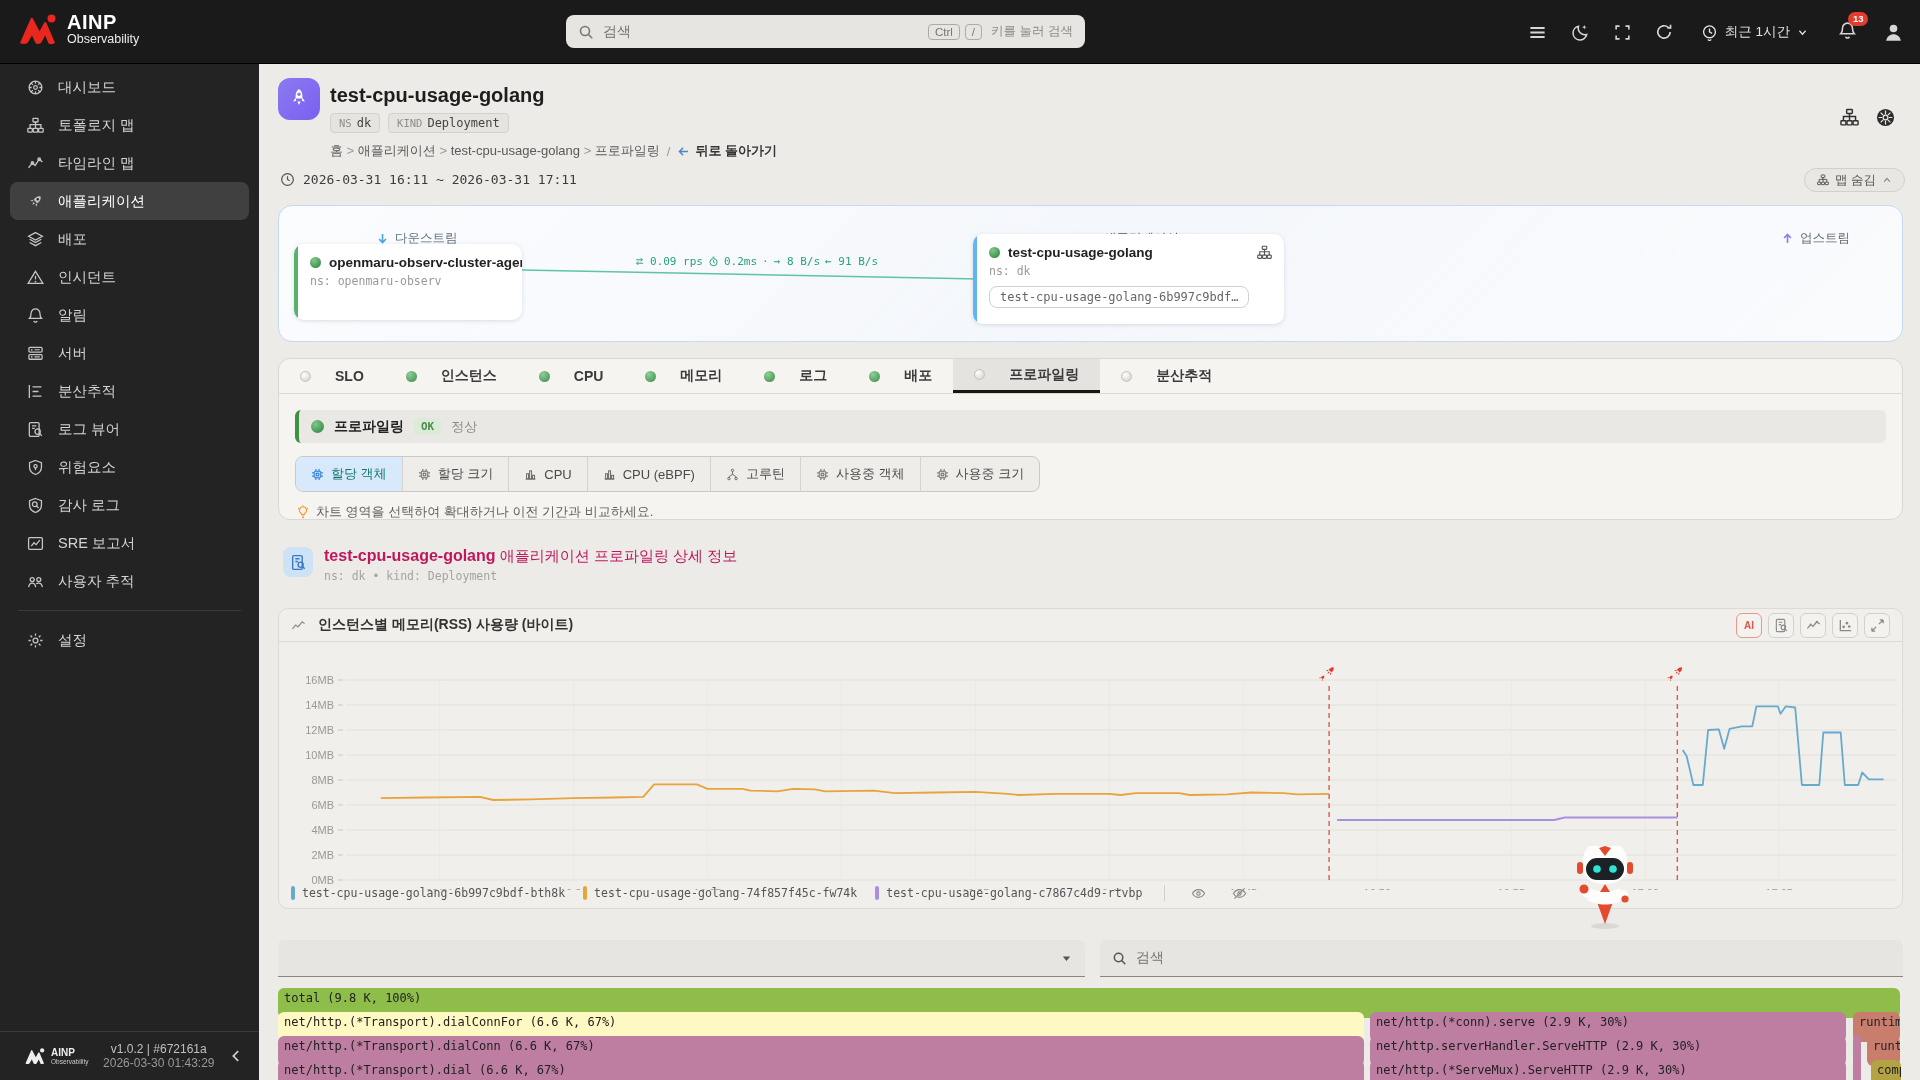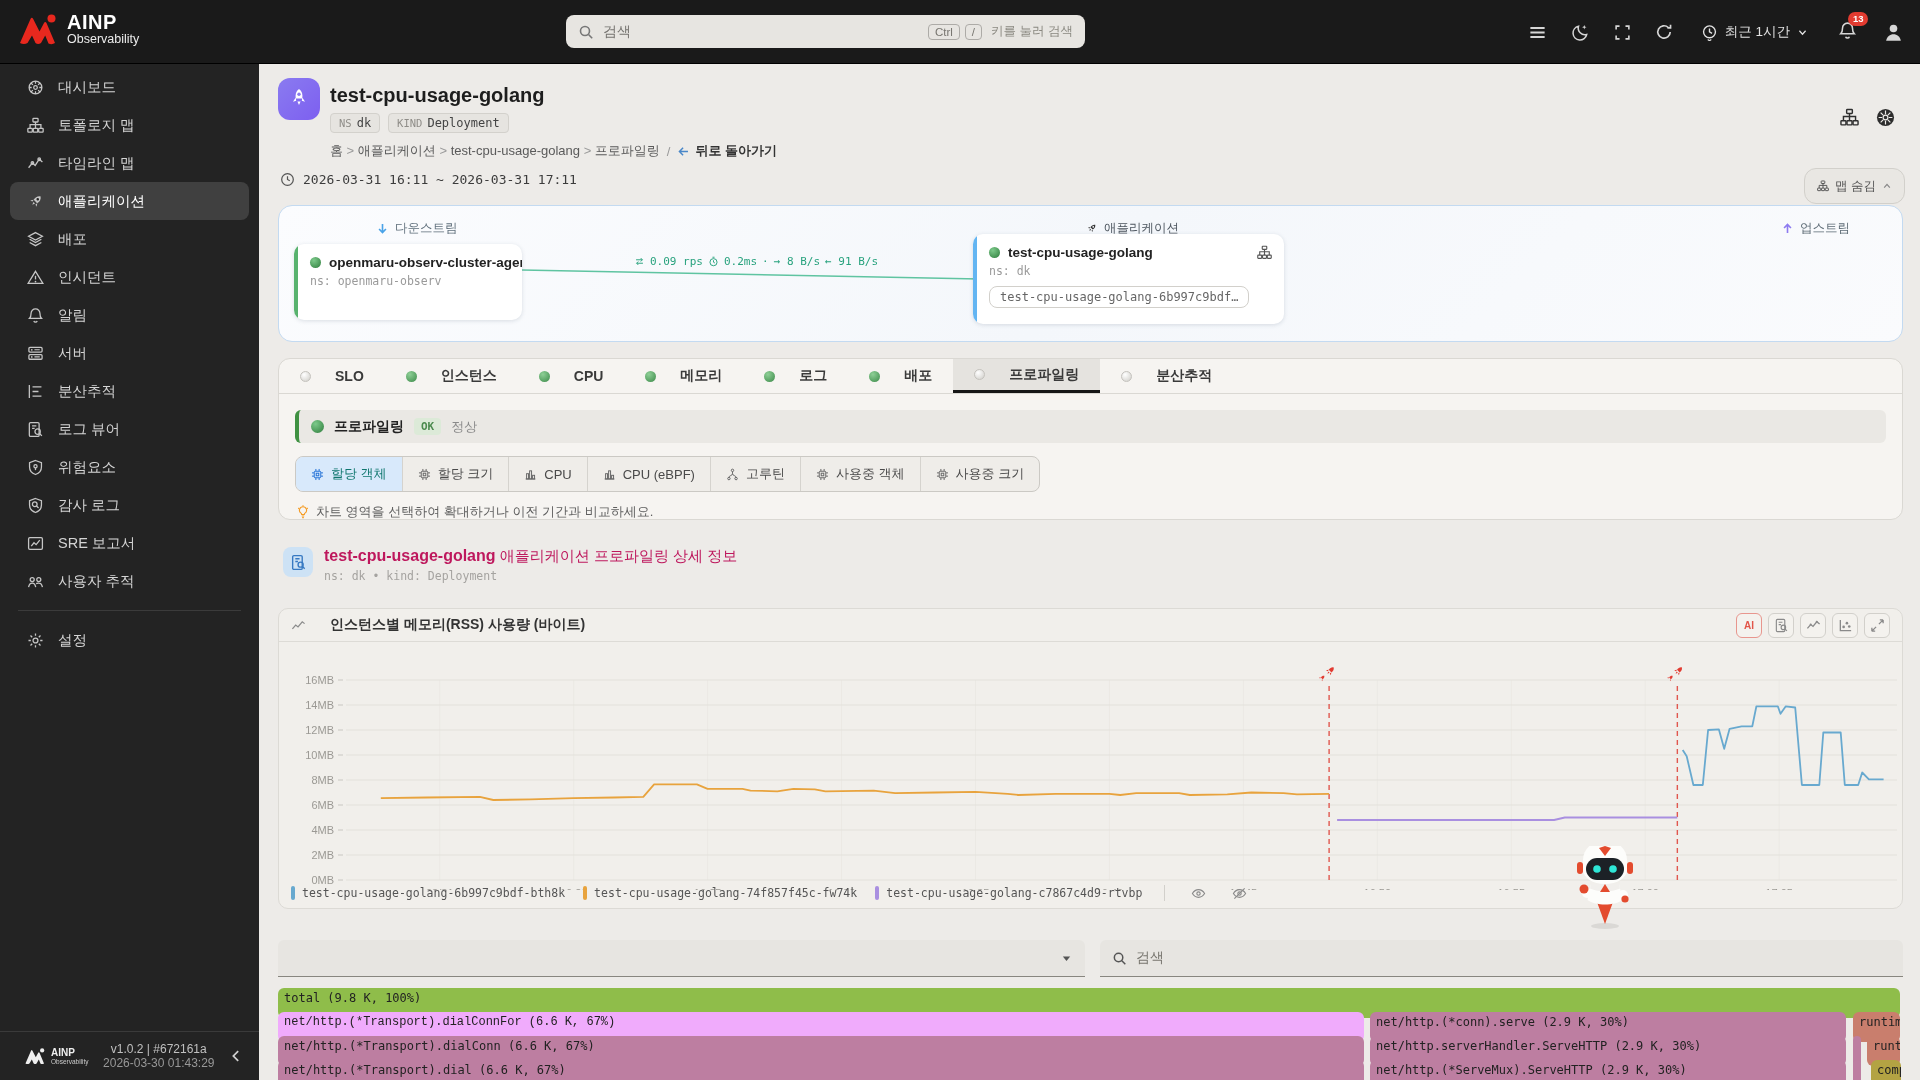--- a/index.html
+++ b/index.html
@@ -46,25 +46,25 @@
 .badges{display:flex;gap:8px;margin-top:7px}
 .badge{background:#e6e4e0;border:1px solid #d3d1cc;border-radius:4px;padding:2px 8px;font-size:12px;color:#444;display:flex;gap:5px;align-items:center}
 .badge .bk{color:#8f8d88;font-size:10.5px}
 #breadcrumb{margin-top:9px;font-size:13px;color:#5a5a5a;display:flex;align-items:center;gap:7px}
 #breadcrumb .sep{color:#9a9a9a}
 #back-link{display:flex;align-items:center;gap:5px;font-weight:700;color:#333}
 #back-link .icon{width:13px;height:13px;color:#4a87c8}
 #hdr-icons{position:absolute;right:25px;top:44px;display:flex;gap:17px;color:#2e2e2e}
 #time-row{position:absolute;left:21px;top:108px;display:flex;align-items:center;gap:8px;font-size:13.5px;color:#3c3c3c}
 #time-row .icon{width:15px;height:15px;color:#555}
-#map-toggle{position:absolute;right:15px;top:104px;height:36px;border:1px solid #d2d0cb;background:#e9e7e3;border-radius:12px;display:flex;align-items:center;gap:6px;padding:8px 12px;font-size:12.5px;color:#555}
+#map-toggle{position:absolute;right:15px;top:104px;height:24px;border:1px solid #d2d0cb;background:#e9e7e3;border-radius:12px;display:flex;align-items:center;gap:6px;padding:8px 12px;font-size:12.5px;color:#555}
 #map-toggle .icon{width:12px;height:12px}
 
 #map-panel{position:absolute;left:19px;top:141px;width:1625px;height:137px;border:1px solid #c3daf1;border-radius:14px;background:linear-gradient(135deg,#fbfcfe 0%,#f4f7fb 50%,#fafbfd 100%);overflow:hidden}
-.map-label{position:absolute;top:14px;display:flex;align-items:center;gap:6px;font-size:12.5px;color:#5d6b75}
+.map-label{position:absolute;top:24px;display:flex;align-items:center;gap:6px;font-size:12.5px;color:#5d6b75}
 .map-label .icon{width:13px;height:13px}
 #lbl-down{left:97px;color:#60707c}
 #lbl-down .icon{color:#4aa3e8}
 #lbl-app{left:806px;color:#4c555e}
 #lbl-app .icon{color:#333}
 #lbl-up{left:1502px}
 #lbl-up .icon{color:#8d7bf0}
 #edge-svg{position:absolute;left:0;top:0;width:1625px;height:137px}
 #edge-label{position:absolute;left:355px;top:49px;width:290px;display:flex;align-items:center;gap:5px;font-family:"DejaVu Sans Mono",monospace;font-size:11px;color:#27a27d}
 #edge-label .icon{width:11px;height:11px}
@@ -105,21 +105,21 @@
 #section-hdr{position:absolute;left:24px;top:483px;display:flex;gap:11px}
 #section-icon{width:30px;height:30px;border-radius:8px;background:#cde2f5;color:#3779c2;display:flex;align-items:center;justify-content:center}
 #section-icon .icon{width:17px;height:17px}
 #section-title{font-size:15px;color:#be185d;line-height:18px}
 #section-title b{font-size:16px}
 #section-sub{font-family:"DejaVu Sans Mono",monospace;font-size:11.5px;color:#a5a3a0;margin-top:4px}
 
 #chart-card{position:absolute;left:19px;top:544px;width:1625px;height:301px;background:#f1efeb;border:1px solid #dcdad5;border-radius:10px}
 #chart-hdr{height:33px;display:flex;align-items:center;padding:0 12px;border-bottom:1px solid #dddbd6}
 #chart-hdr .icon{width:15px;height:15px;color:#8a8a8a}
-#chart-title{font-size:14px;font-weight:700;color:#333;margin-left:24px;flex:1}
+#chart-title{font-size:14px;font-weight:700;color:#333;margin-left:12px;flex:1}
 .cbtn{width:26px;height:25px;border:1px solid #d2d0cb;border-radius:6px;background:#f4f2ee;display:flex;align-items:center;justify-content:center;margin-left:6px;color:#5a5a5a}
 .cbtn .icon{width:14px;height:14px}
 .cbtn.ai{color:#e25549;border-color:#e8968e;font-size:10px;font-weight:700}
 .cbtn.trend{color:#e8963d}
 .cbtn.scatter{color:#4b96e0}
 #chart-svg{position:absolute;left:0;top:33px}
 .ytick,.xtick{font-family:"Liberation Sans",sans-serif;font-size:11px;fill:#9b9994}
 #legend{position:absolute;left:12px;bottom:7px;display:flex;align-items:center;gap:18px}
 .leg-item{display:flex;align-items:center;gap:7px;font-family:"DejaVu Sans Mono",monospace;font-size:11.5px;color:#555}
 .leg-bar{width:4px;height:14px;border-radius:2px}
@@ -883,21 +883,21 @@
         </span>
       <span class="ph">검색</span>
     </div>
   </div>
 
   <div id="flame">
       <div class="frow" style="top: 0px;">
         <div class="fblock" style="left: 0px; width: 1622px; background: rgb(143, 189, 74);">total (9.8 K, 100%)</div>
       </div>
       <div class="frow" style="top: 24px;">
-        <div class="fblock" style="left: 0px; width: 1086px; background: #f0abfc; font-family: Liberation Mono, monospace;">net/http.(*Transport).dialConnFor (6.6 K, 67%)</div>
+        <div class="fblock" style="left: 0px; width: 1086px; background: #fef9c3;">net/http.(*Transport).dialConnFor (6.6 K, 67%)</div>
         <div class="fblock" style="left: 1092px; width: 476px; background: rgb(189, 126, 161);">net/http.(*conn).serve (2.9 K, 30%)</div>
         <div class="fblock" style="left: 1575px; width: 47px; background: rgb(201, 126, 109);">runtime</div>
       </div>
       <div class="frow" style="top: 48px;">
         <div class="fblock" style="left: 0px; width: 1086px; background: rgb(189, 126, 161);">net/http.(*Transport).dialConn (6.6 K, 67%)</div>
         <div class="fblock" style="left: 1092px; width: 476px; background: rgb(189, 126, 161);">net/http.serverHandler.ServeHTTP (2.9 K, 30%)</div>
         <div class="fblock" style="left: 1575px; width: 8px; background: rgb(189, 126, 161);">r</div>
         <div class="fblock" style="left: 1589px; width: 33px; background: rgb(201, 126, 109);">runti</div>
       </div>
       <div class="frow" style="top: 72px;">

